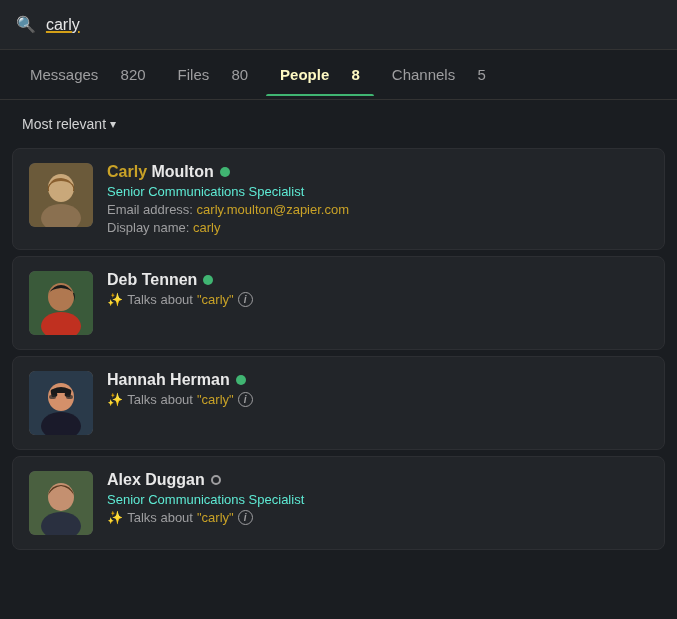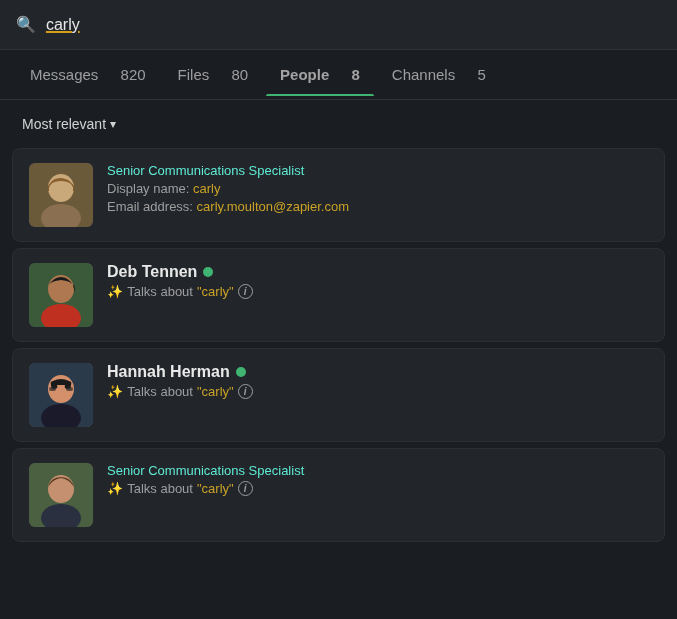--- a/index.html
+++ b/index.html
@@ -49,21 +49,21 @@
     }
     .tab {
       padding: 12px 14px;
       font-size: 15px;
       color: #9e9ea0;
       cursor: pointer;
       position: relative;
       white-space: nowrap;
     }
     .tab.active {
-      color: #a3a3a3;
+      color: #fef9c3;
       font-weight: 600;
     }
     .tab.active::after {
       content: '';
       position: absolute;
       bottom: -1px;
       left: 0;
       right: 0;
       height: 2px;
       background: #40b572;
@@ -226,28 +226,34 @@
       <svg width="64" height="64" viewBox="0 0 64 64">
         <rect width="64" height="64" rx="6" fill="#6b5a3a"></rect>
         <ellipse cx="32" cy="25" rx="13" ry="14" fill="#c9a87a"></ellipse>
         <ellipse cx="32" cy="55" rx="20" ry="14" fill="#8a7050"></ellipse>
         <path d="M19 28 Q20 18 32 18 Q44 18 45 28 Q44 16 32 15 Q20 15 19 28Z" fill="#8a6030"></path>
         <path d="M19 28 Q18 22 22 20 Q19 24 20 28Z" fill="#7a5020"></path>
         <path d="M45 28 Q46 22 42 20 Q45 24 44 28Z" fill="#7a5020"></path>
       </svg>
     </div>
     <div class="person-info">
+      <div class="person-name-row">
+        <span class="person-name">
+          <span class="name-highlight">Carly</span><span> Moulton</span>
+        </span>
+        <span class="status-dot status-online"></span>
+      </div>
       <div class="person-title">Senior Communications Specialist</div>
+      <div class="person-meta">
+        <span>Email address:</span>
+        <span class="meta-value">carly.moulton@zapier.com</span>
+      </div>
       <div class="person-meta">
         <span>Display name:</span>
         <span class="meta-value">carly</span>
-      </div>
-      <div class="person-meta">
-        <span>Email address:</span>
-        <span class="meta-value">carly.moulton@zapier.com</span>
       </div>
     </div>
   </div>
 
   <div class="person-card">
     <div class="avatar">
       <svg width="64" height="64" viewBox="0 0 64 64">
         <rect width="64" height="64" rx="6" fill="#3a5a3a"></rect>
         <ellipse cx="32" cy="26" rx="13" ry="14" fill="#b07850"></ellipse>
         <ellipse cx="32" cy="55" rx="20" ry="14" fill="#c03020"></ellipse>
@@ -303,20 +309,26 @@
   <div class="person-card">
     <div class="avatar">
       <svg width="64" height="64" viewBox="0 0 64 64">
         <rect width="64" height="64" rx="6" fill="#4a6040"></rect>
         <ellipse cx="32" cy="26" rx="13" ry="14" fill="#c49070"></ellipse>
         <ellipse cx="32" cy="55" rx="20" ry="14" fill="#2a3040"></ellipse>
         <path d="M19 24 Q22 14 32 14 Q42 14 45 24 Q40 16 32 15 Q24 16 19 24Z" fill="#5a3a20"></path>
       </svg>
     </div>
     <div class="person-info">
+      <div class="person-name-row">
+        <span class="person-name">
+          <span>Alex</span><span> Duggan</span>
+        </span>
+        <span class="status-dot status-away"></span>
+      </div>
       <div class="person-title">Senior Communications Specialist</div>
       <div class="talks-about">
         <span class="sparkle">✨</span>
         <span>Talks about </span>
         <span class="talks-keyword">"<span>carly</span>"</span>
         <span class="info-icon">i</span>
       </div>
     </div>
   </div>
 

